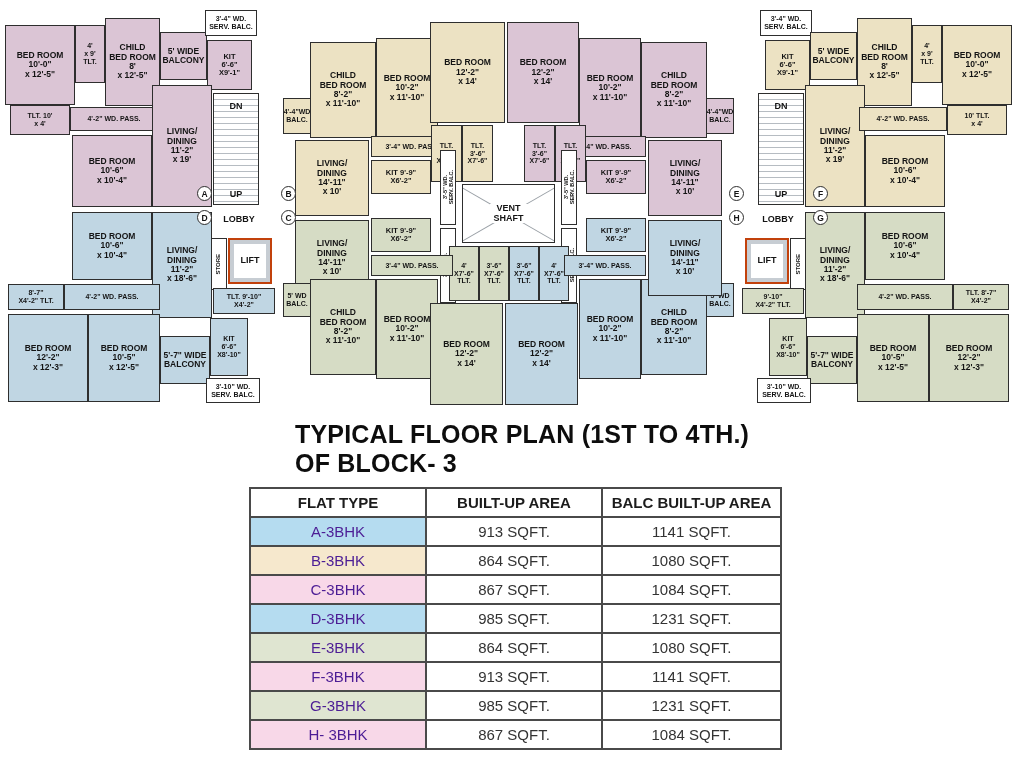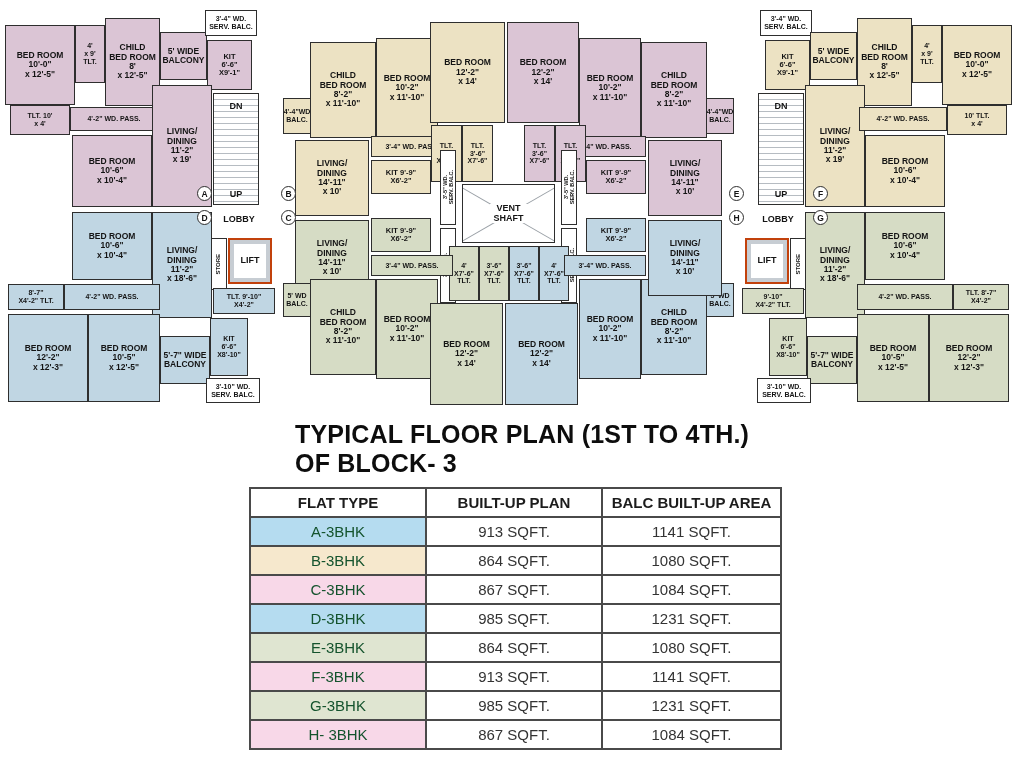--- a/index.html
+++ b/index.html
@@ -22,21 +22,21 @@
         background:#fff;box-sizing:border-box;display:flex;align-items:center;justify-content:center;
         font-weight:bold;font-size:8.5px;color:#141414;z-index:3;}
   .title{position:absolute;left:295px;top:420px;font-weight:bold;font-size:25px;line-height:1.15;
         letter-spacing:.2px;color:#0d0d0d;}
   table.areas{position:absolute;left:249px;top:487px;width:531px;border-collapse:collapse;
         table-layout:fixed;background:#fff;}
   table.areas th,table.areas td{border:2px solid #4a4a4a;height:27px;padding:0;text-align:center;
         font-size:15px;color:#1c1c1c;margin-left:20px;}
   table.areas th{font-weight:bold;}
   table.areas td{font-weight:normal;color:#333;}
-  table.areas td.flat{font-weight:normal;color:#14532d;}
+  table.areas td.flat{font-weight:normal;color:#4c1d95;}
 </style>
 </head>
 <body>
 
 <div class="page">
   <div class="plan">
       <div class="room" style="left: 5px; top: 25px; width: 70px; height: 80px; background-color: rgb(219, 197, 213);">
         <div class="lbl">
           <div>BED ROOM</div>
           <div>10'-0"</div>
@@ -645,21 +645,21 @@
   </div>
   <table class="areas">
     <colgroup>
         <col style="width:176px">
         <col style="width:176px">
         <col style="width:179px">
       </colgroup>
     <thead>
       <tr>
         <th>FLAT TYPE</th>
-        <th>BUILT-UP PLAN</th>
+        <th>BUILT-UP AREA</th>
         <th>BALC BUILT-UP AREA</th>
       </tr>
     </thead>
     <tbody>
         <tr>
           <td class="flat" style="background-color: rgb(181, 220, 240);">A-3BHK</td>
           <td>913 SQFT.</td>
           <td>1141 SQFT.</td>
         </tr>
         <tr>

